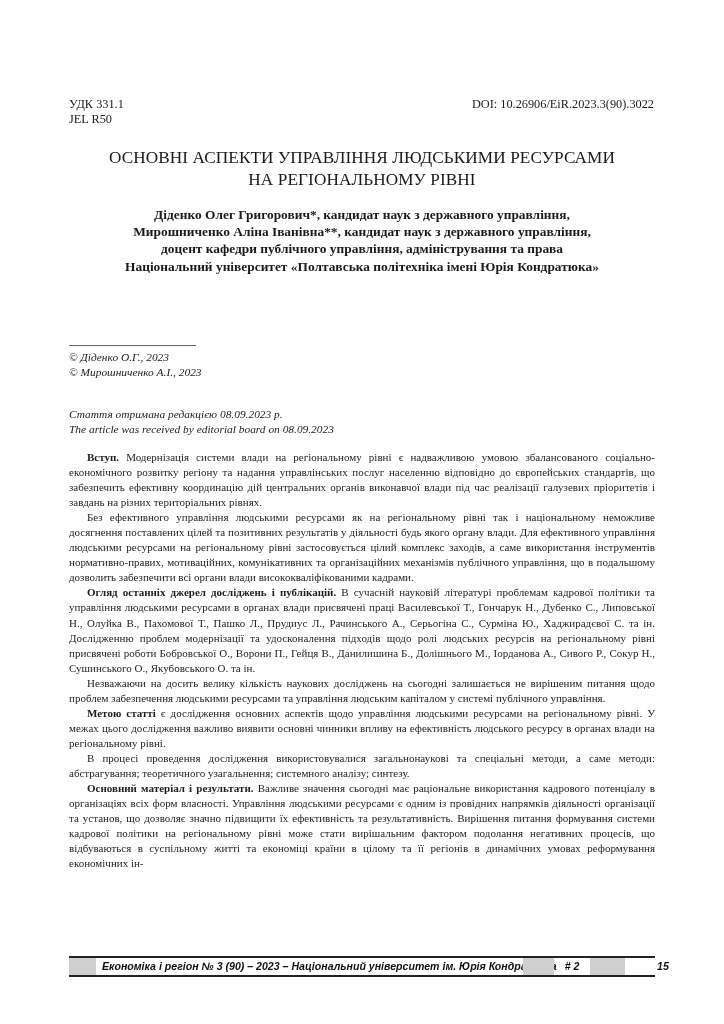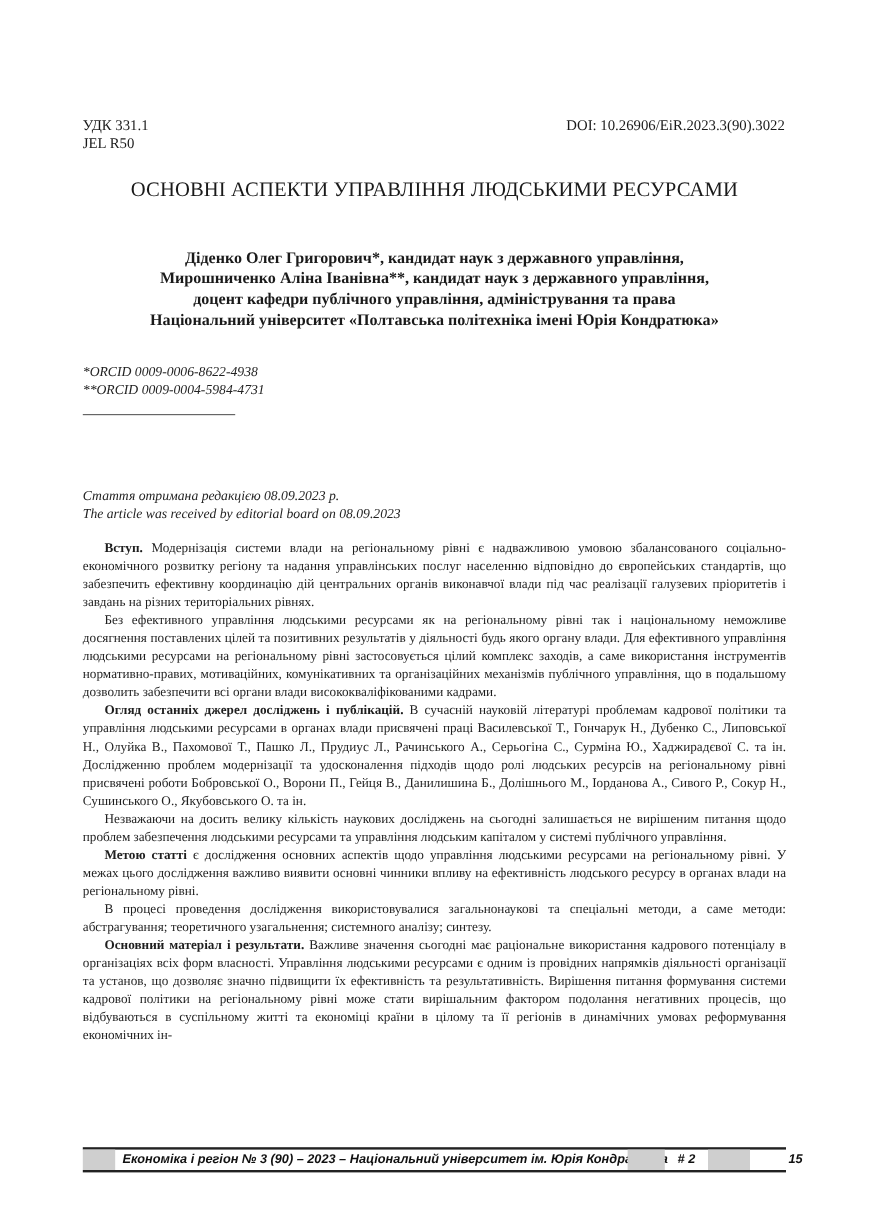--- a/index.html
+++ b/index.html
@@ -47,36 +47,37 @@
 
 
   <div class="meta udc">
     <div>УДК 331.1</div>
     <div>JEL R50</div>
   </div>
   <div class="meta doi">DOI: 10.26906/EiR.2023.3(90).3022</div>
 
   <div class="article-title">
     <div>ОСНОВНІ АСПЕКТИ УПРАВЛІННЯ ЛЮДСЬКИМИ РЕСУРСАМИ</div>
+    <div>НА РЕГІОНАЛЬНОМУ РІВНІ</div>
   </div>
 
   <div class="authors">
     <div>Діденко Олег Григорович*, кандидат наук з державного управління,</div>
     <div>Мирошниченко Аліна Іванівна**, кандидат наук з державного управління,</div>
     <div>доцент кафедри публічного управління, адміністрування та права</div>
     <div>Національний університет «Полтавська політехніка імені Юрія Кондратюка»</div>
   </div>
 
-  <div class="ital orcid">
-    <div>*ORCID 0009-0006-8622-4938</div>
-    <div>**ORCID 0009-0004-5984-4731</div>
-  </div>
 
   <div class="sep"></div>
 
+  <div class="ital copy">
+    <div>© Діденко О.Г., 2023</div>
+    <div>© Мирошниченко А.І., 2023</div>
+  </div>
 
   <div class="ital received">
     <div>Стаття отримана редакцією 08.09.2023 р.</div>
     <div>The article was received by editorial board on 08.09.2023</div>
   </div>
 
   <div class="body-text">
     <p><b>Вступ.</b><span> Модернізація системи влади на регіональному рівні є надважливою умовою збалансованого соціально-економічного розвитку регіону та надання управлінських послуг населенню відповідно до європейських стандартів, що забезпечить ефективну координацію дій центральних органів виконавчої влади під час реалізації галузевих пріоритетів і завдань на різних територіальних рівнях.</span></p>
     <p><span>Без ефективного управління людськими ресурсами як на регіональному рівні так і національному неможливе досягнення поставлених цілей та позитивних результатів у діяльності будь якого органу влади. Для ефективного управління людськими ресурсами на регіональному рівні застосовується цілий комплекс заходів, а саме використання інструментів нормативно-правих, мотиваційних, комунікативних та організаційних механізмів публічного управління, що в подальшому дозволить забезпечити всі органи влади висококваліфікованими кадрами.</span></p>
     <p><b>Огляд останніх джерел досліджень і публікацій.</b><span> В сучасній науковій літературі проблемам кадрової політики та управління людськими ресурсами в органах влади присвячені праці Василевської Т., Гончарук Н., Дубенко С., Липовської Н., Олуйка В., Пахомової Т., Пашко Л., Прудиус Л., Рачинського А., Серьогіна С., Сурміна Ю., Хаджирадєвої С. та ін. Дослідженню проблем модернізації та удосконалення підходів щодо ролі людських ресурсів на регіональному рівні присвячені роботи Бобровської О., Ворони П., Гейця В., Данилишина Б., Долішнього М., Іорданова А., Сивого Р., Сокур Н., Сушинського О., Якубовського О. та ін.</span></p>

